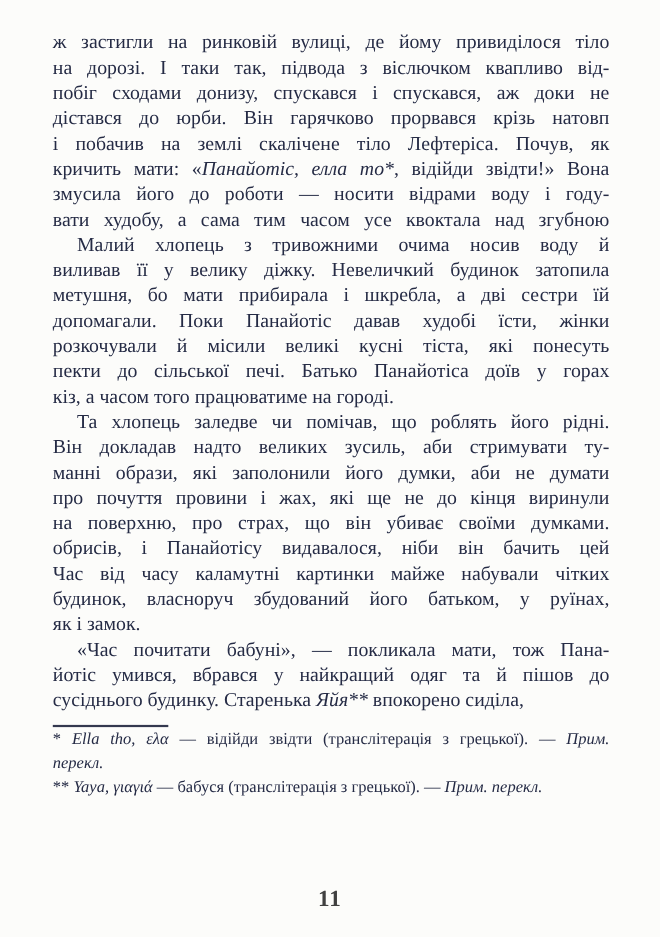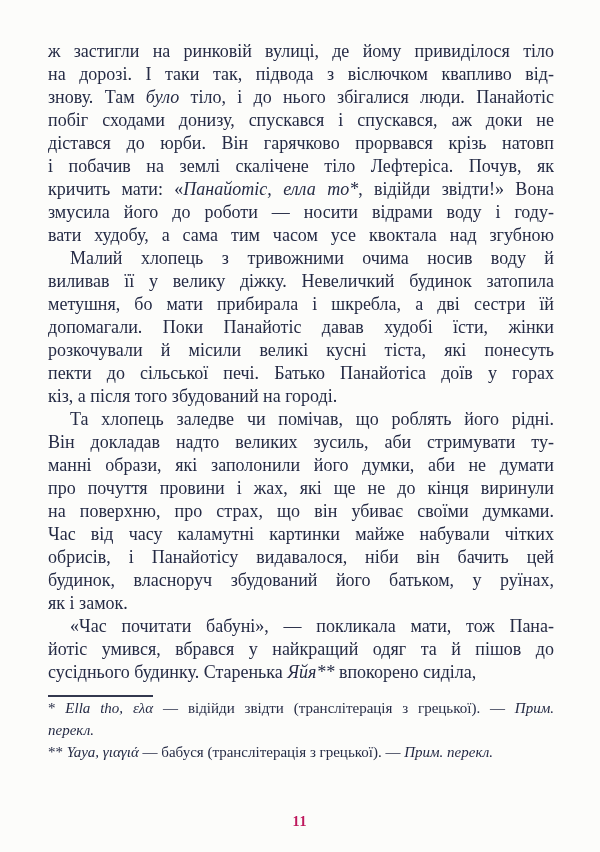--- a/index.html
+++ b/index.html
@@ -3,21 +3,21 @@
 <meta charset="utf-8">
 <style>
   * { margin: 0; padding: 0; box-sizing: border-box; }
   html, body { width: 600px; }
   body { font-family: "Liberation Serif", "DejaVu Serif", serif; }
   .page {
     width: 600px;
     height: 852px;
     background: #fcfcfa;
     color: #252b45;
-    padding: 40px 46px 0 48px;
+    padding: 27px 46px 0 48px;
     position: relative;
     overflow: hidden;
   }
   .body-text .line {
     font-size: 18px;
     line-height: 23px;
     text-align: justify;
     text-align-last: justify;
     white-space: nowrap;
   }
@@ -38,58 +38,57 @@
     white-space: nowrap;
   }
   .footnotes .fn-line.last { text-align-last: left; }
   .page-number {
     position: absolute;
     bottom: 22px;
     left: 0;
     right: 0;
     text-align: center;
     font-weight: bold;
-    font-size: 14px;
-    color: #be185d;
+    font-size: 21px;
+    color: #404040;
     letter-spacing: 1px;
   }
 </style>
 </head>
 <body>
 
 <div class="page" style="background: rgb(252, 252, 250); color: rgb(37, 43, 69);">
   <div class="body-text">
       <div>
         <div class="line"><span>ж застигли на ринковій вулиці, де йому привиділося тіло</span></div>
         <div class="line"><span>на дорозі. І таки так, підвода з віслючком квапливо від-</span></div>
-        <div class="line"><span>знову. Там </span><span class="it">було</span><span> тіло, і до нього збігалися люди. Панайотіс</span></div>
         <div class="line"><span>побіг сходами донизу, спускався і спускався, аж доки не</span></div>
         <div class="line"><span>дістався до юрби. Він гарячково прорвався крізь натовп</span></div>
         <div class="line"><span>і побачив на землі скалічене тіло Лефтеріса. Почув, як</span></div>
         <div class="line"><span>кричить мати: «</span><span class="it">Панайотіс, елла то*</span><span>, відійди звідти!» Вона</span></div>
         <div class="line"><span>змусила його до роботи — носити відрами воду і году-</span></div>
         <div class="line"><span>вати худобу, а сама тим часом усе квоктала над згубною</span></div>
       </div>
       <div>
         <div class="line indent"><span>Малий хлопець з тривожними очима носив воду й</span></div>
         <div class="line"><span>виливав її у велику діжку. Невеличкий будинок затопила</span></div>
         <div class="line"><span>метушня, бо мати прибирала і шкребла, а дві сестри їй</span></div>
         <div class="line"><span>допомагали. Поки Панайотіс давав худобі їсти, жінки</span></div>
         <div class="line"><span>розкочували й місили великі кусні тіста, які понесуть</span></div>
         <div class="line"><span>пекти до сільської печі. Батько Панайотіса доїв у горах</span></div>
-        <div class="line last"><span>кіз, а після того збудований на городі.</span></div>
+        <div class="line last"><span>кіз, а часом того працюватиме на городі.</span></div>
       </div>
       <div>
         <div class="line indent"><span>Та хлопець заледве чи помічав, що роблять його рідні.</span></div>
         <div class="line"><span>Він докладав надто великих зусиль, аби стримувати ту-</span></div>
         <div class="line"><span>манні образи, які заполонили його думки, аби не думати</span></div>
         <div class="line"><span>про почуття провини і жах, які ще не до кінця виринули</span></div>
         <div class="line"><span>на поверхню, про страх, що він убиває своїми думками.</span></div>
+        <div class="line"><span>обрисів, і Панайотісу видавалося, ніби він бачить цей</span></div>
         <div class="line"><span>Час від часу каламутні картинки майже набували чітких</span></div>
-        <div class="line"><span>обрисів, і Панайотісу видавалося, ніби він бачить цей</span></div>
         <div class="line"><span>будинок, власноруч збудований його батьком, у руїнах,</span></div>
         <div class="line last"><span>як і замок.</span></div>
       </div>
       <div>
         <div class="line indent"><span>«Час почитати бабуні», — покликала мати, тож Пана-</span></div>
         <div class="line"><span>йотіс умився, вбрався у найкращий одяг та й пішов до</span></div>
         <div class="line last"><span>сусіднього будинку. Старенька </span><span class="it">Яйя**</span><span> впокорено сиділа,</span></div>
       </div>
     </div>
   <div class="footnote-sep"></div>

